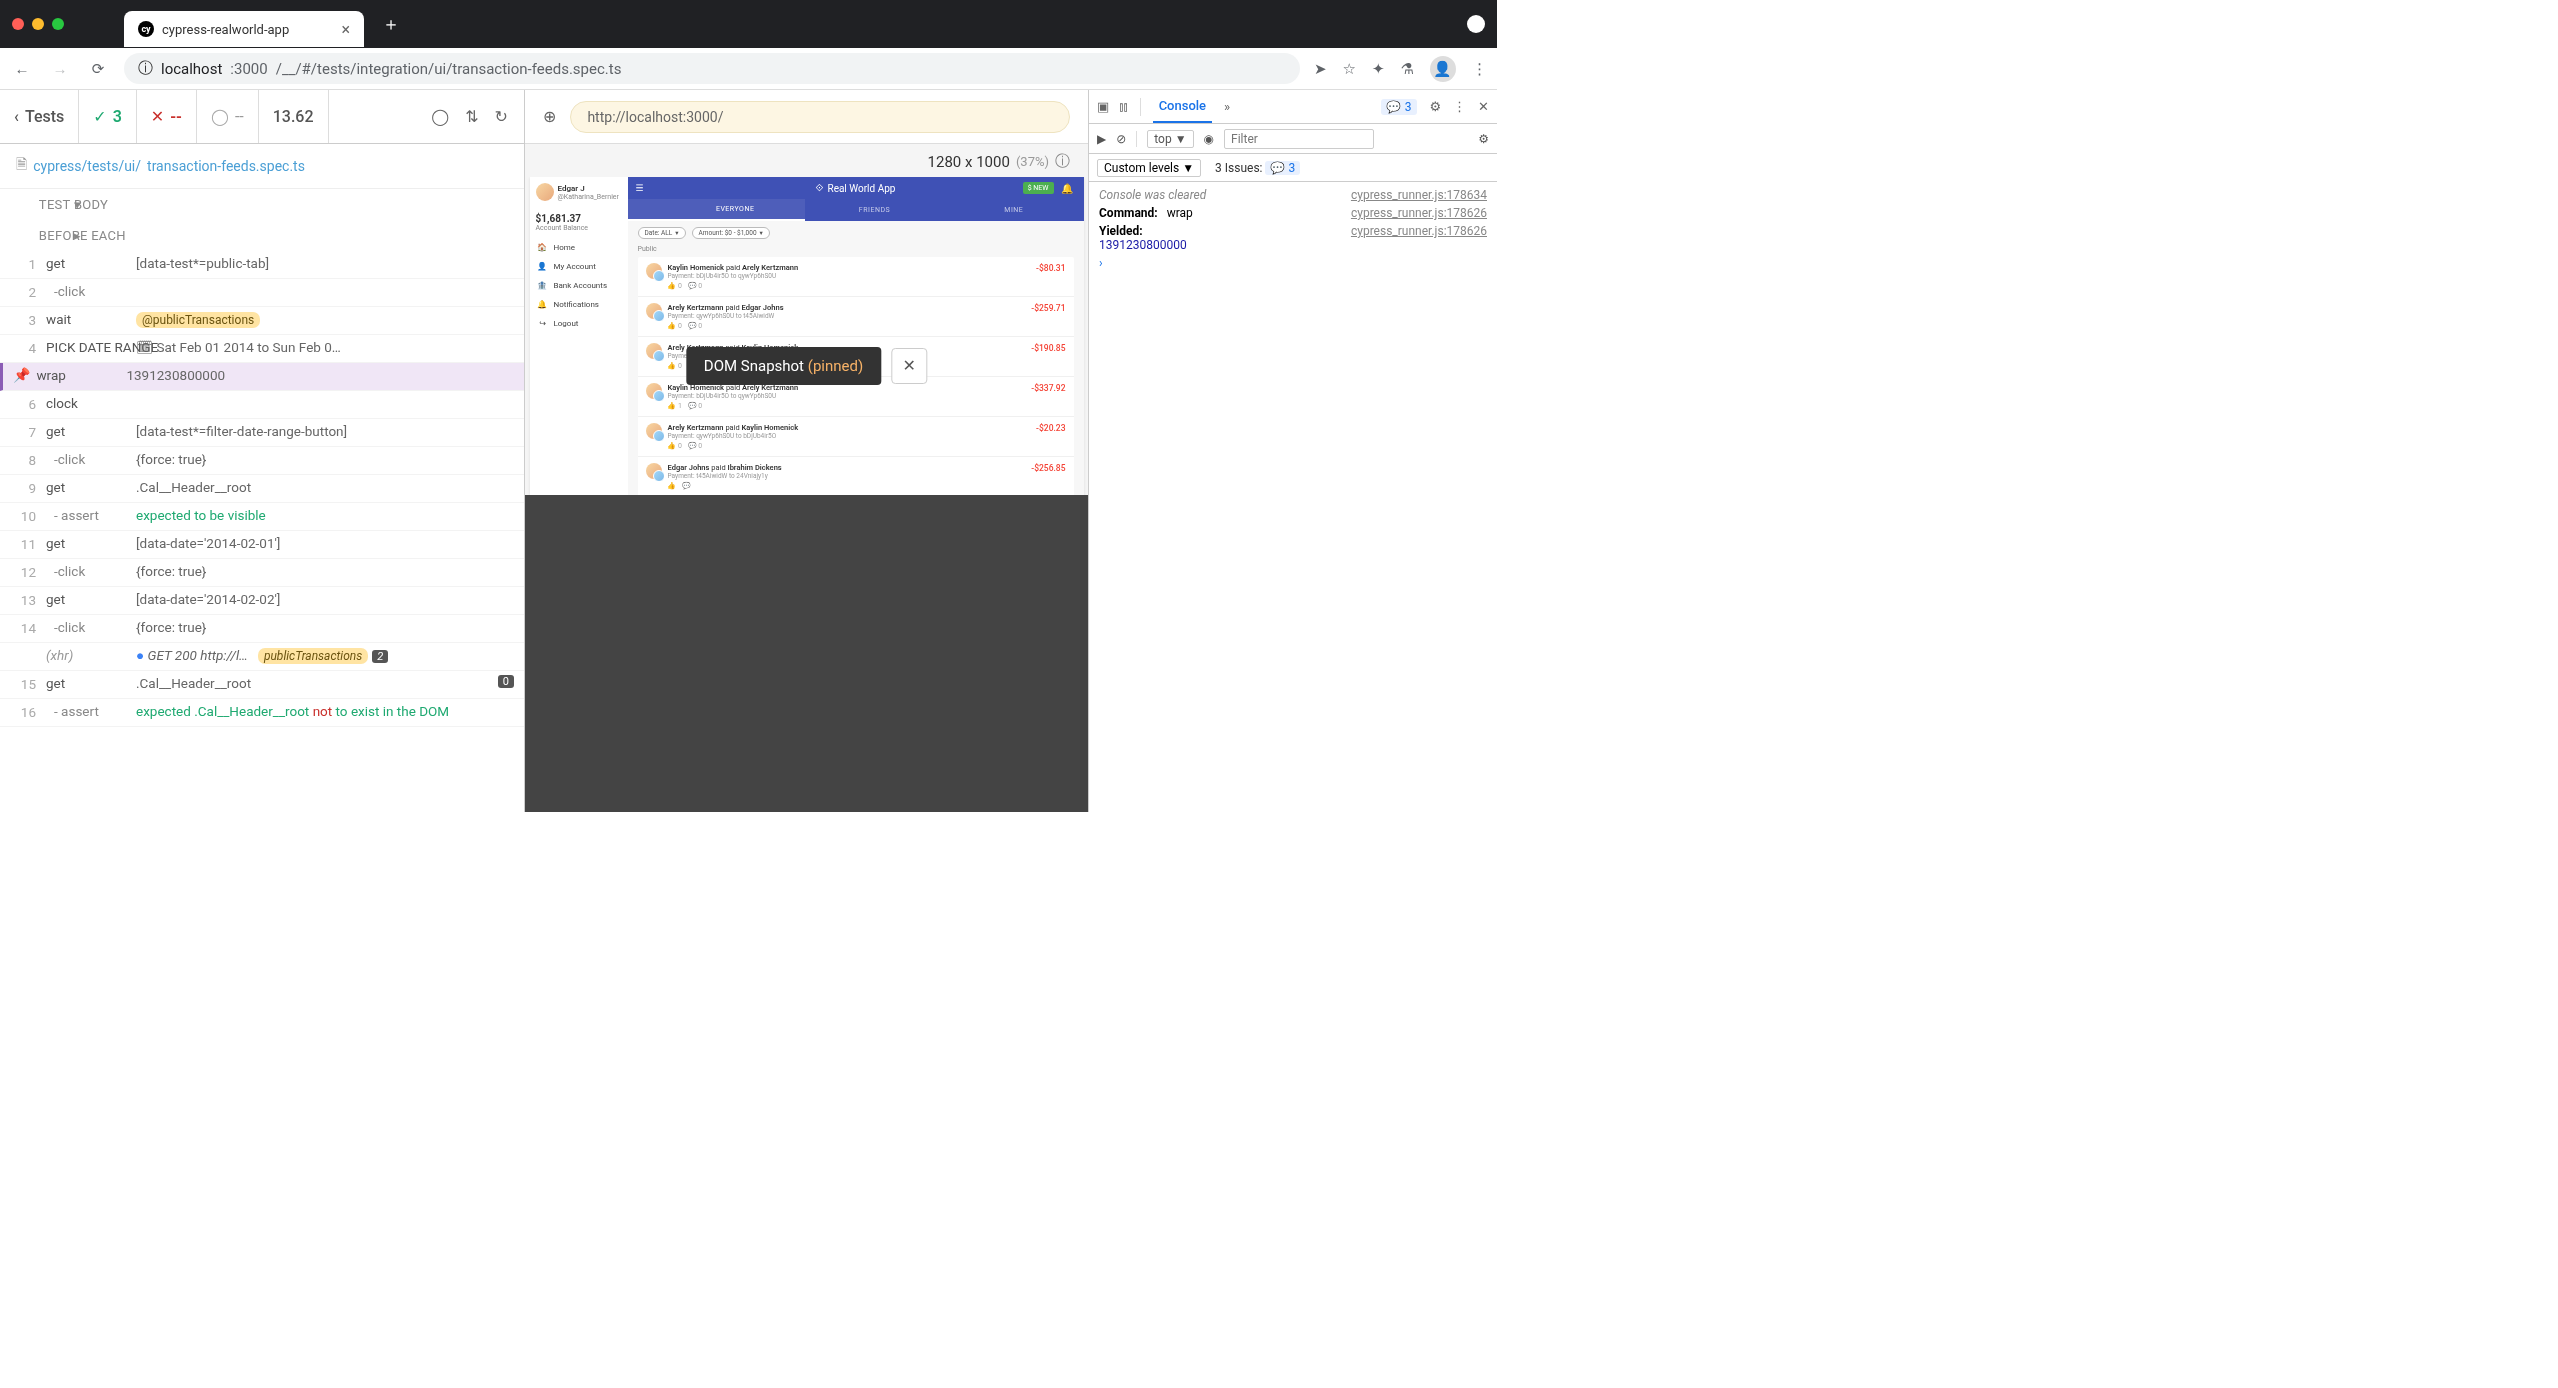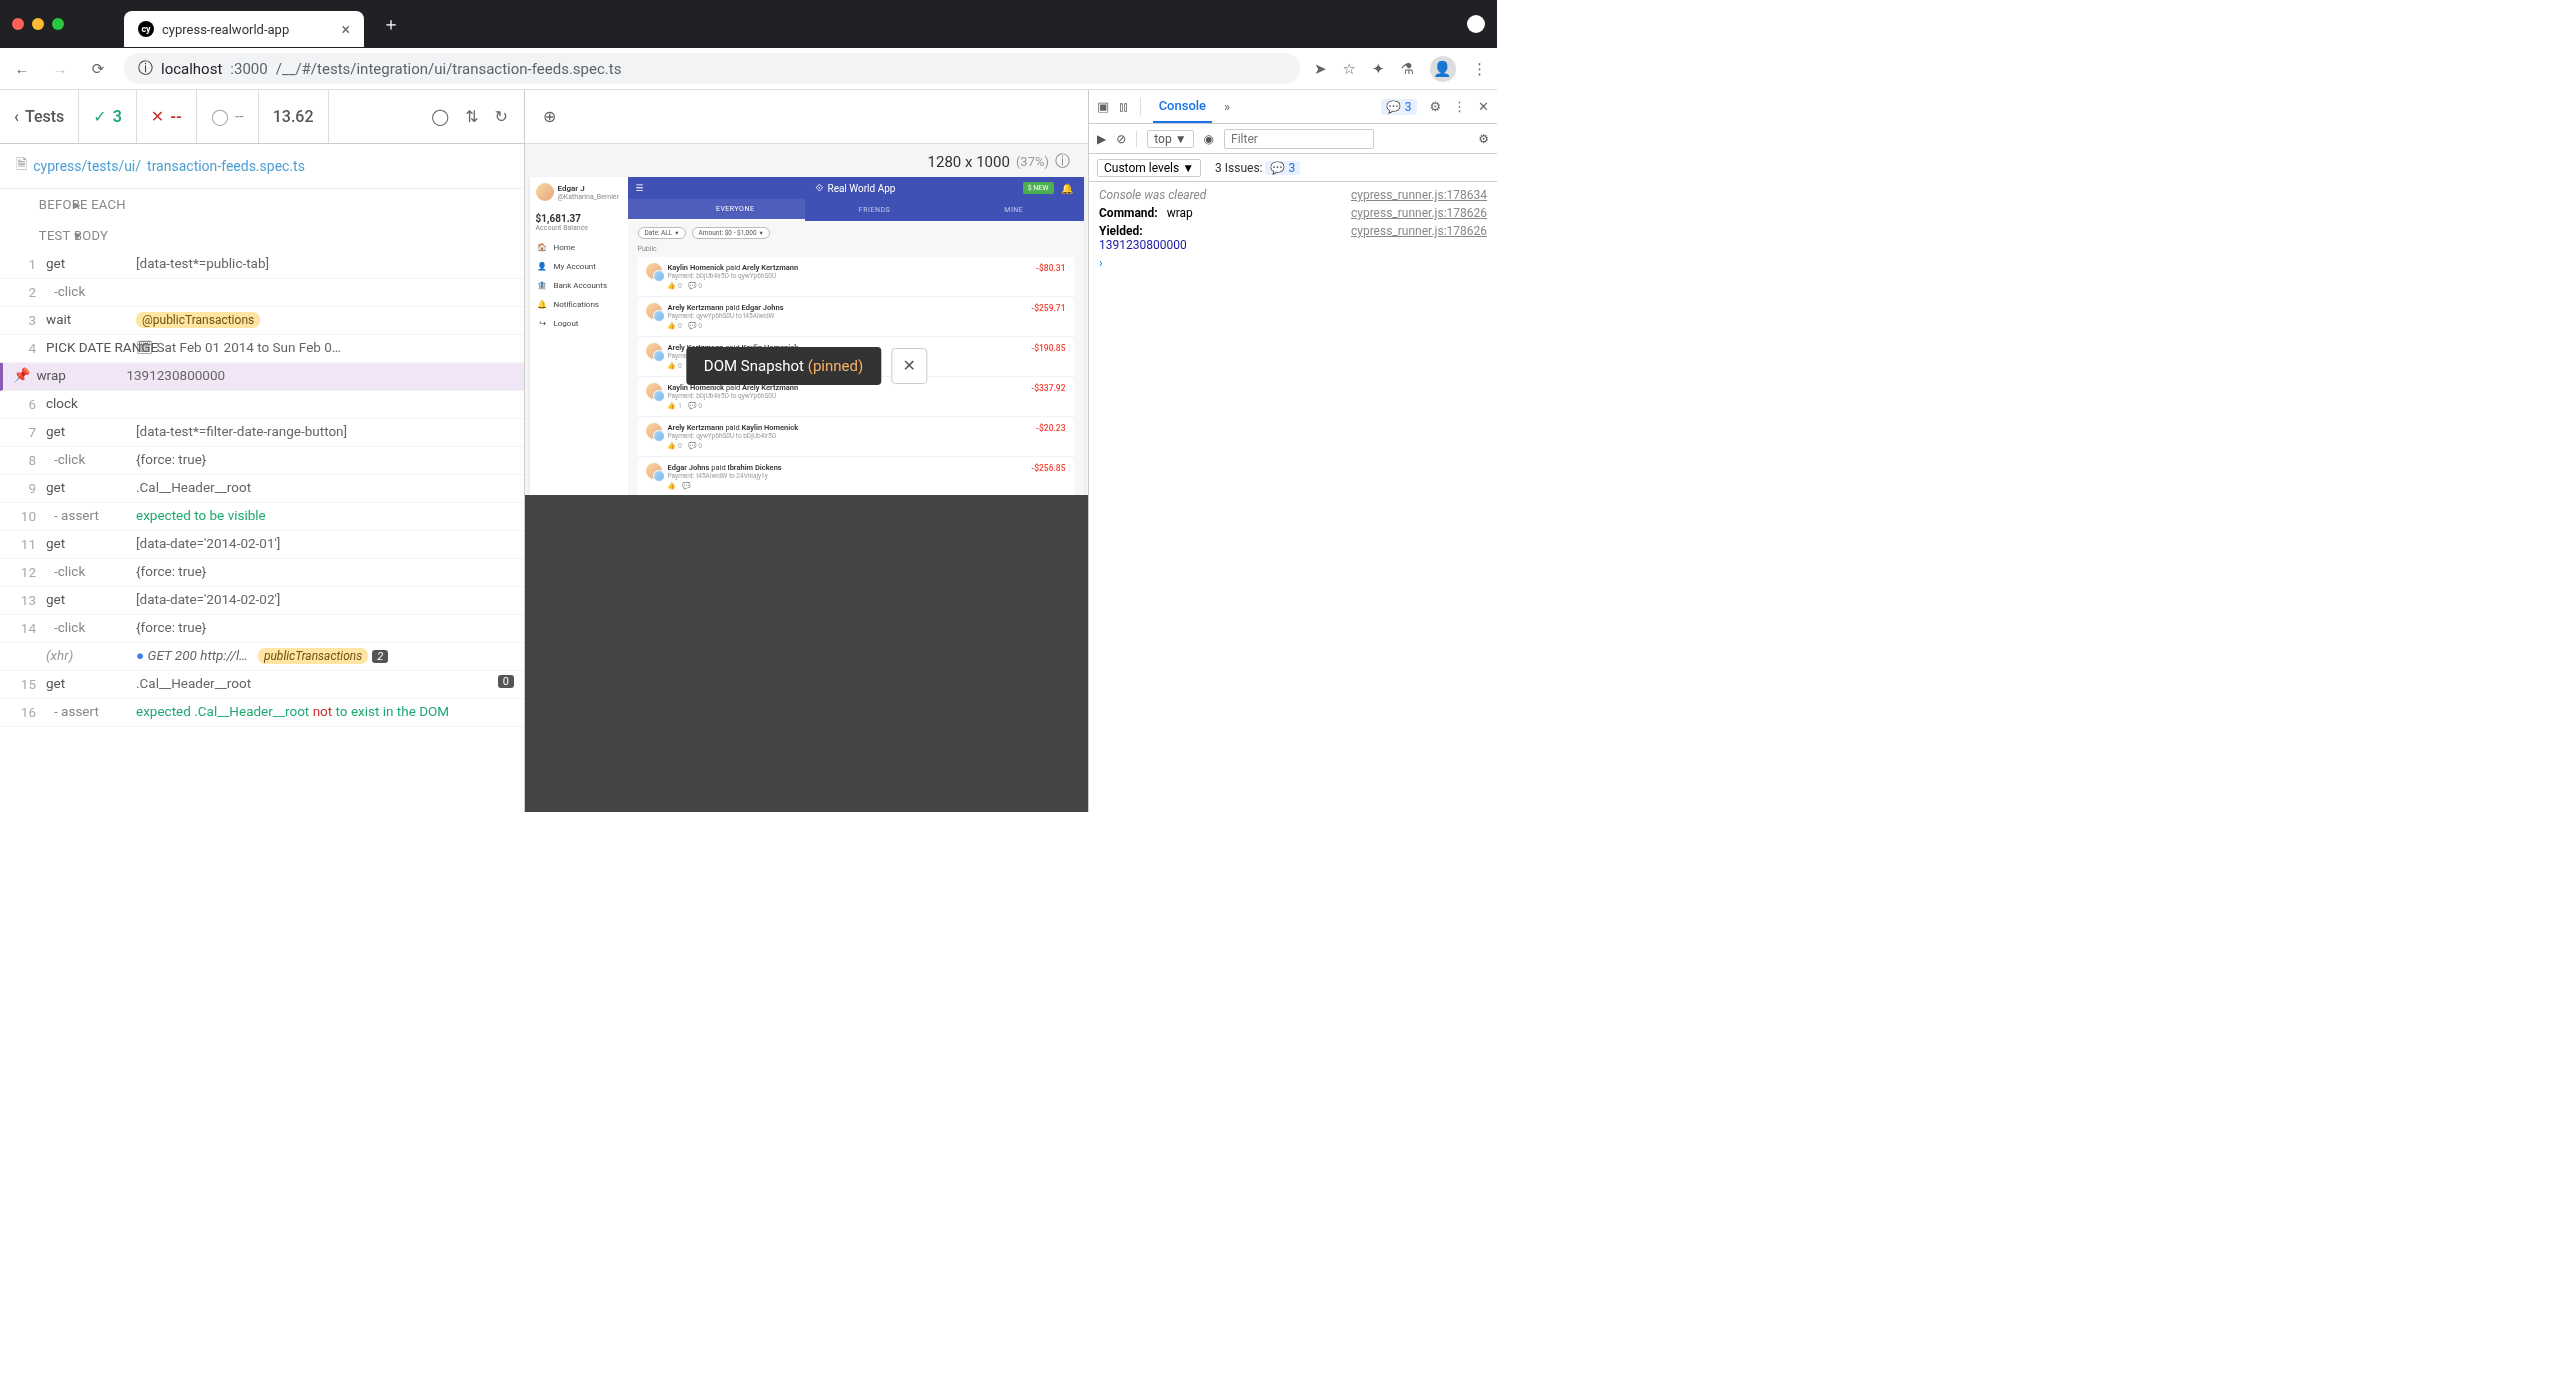--- a/index.html
+++ b/index.html
@@ -210,22 +210,22 @@
         <span>⇅</span>
         <span>↻</span>
       </div>
     </div>
     <div class="spec-path">
       <span style="color:#999">🗎</span>
       <span class="dir">cypress/tests/ui/</span>
         <span class="file">transaction-feeds.spec.ts</span>
     </div>
     <div class="test-body">
+      <div class="section-label expand">TEST BODY</div>
       <div class="section-label collapse">BEFORE EACH</div>
-      <div class="section-label expand">TEST BODY</div>
       <div id="cmd-rows">
           <div class="cmd-row">
             <span class="cmd-num">1</span>
             <span class="cmd-name">get</span>
             <span class="cmd-msg">[data-test*=public-tab]</span>
           </div>
           <div class="cmd-row">
             <span class="cmd-num">2</span>
             <span class="cmd-name child">-click</span>
             <span class="cmd-msg"></span>
@@ -305,20 +305,21 @@
             <span class="cmd-name child">- <span class="assert">assert</span></span>
             <span class="cmd-msg"><span class="kw-green">expected </span><span class="kw-el">.Cal__Header__root</span><span style="color:#c9302c"> not</span><span class="kw-green"> to exist in the DOM</span></span>
           </div>
         </div>
     </div>
   </div>
 
   <div class="preview">
     <div class="preview-bar">
       <span class="target-btn">⊕</span>
+      <div class="preview-url">http://localhost:3000/</div>
     </div>
     <div class="preview-meta">
       <span class="dim">1280 x 1000</span>
       <span class="pct">(37%)</span>
       <span style="color:#888">ⓘ</span>
     </div>
     <div class="preview-wrap">
       <div class="app-frame">
         <div class="app-container">
           <div class="app-side">

